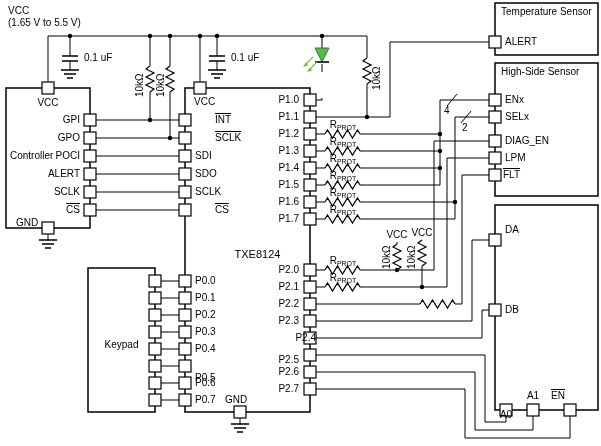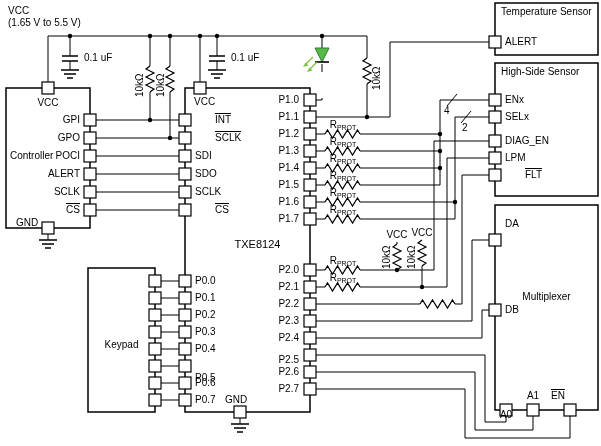--- a/index.html
+++ b/index.html
@@ -194,21 +194,21 @@
 <div class="lb ttl" style="left:10px;top:150px">Controller</div>
 <div class="lb c" style="left:30px;top:97px;width:36px">VCC</div>
 <div class="lb" style="left:16px;top:217px">GND</div>
 <div class="lb r" style="left:46px;top:114px;width:34px">GPI</div>
 <div class="lb r" style="left:46px;top:132px;width:34px">GPO</div>
 <div class="lb r" style="left:46px;top:150px;width:34px">POCI</div>
 <div class="lb r" style="left:46px;top:168px;width:34px">ALERT</div>
 <div class="lb r" style="left:46px;top:186px;width:34px">SCLK</div>
 <div class="lb r ov" style="left:46px;top:204px;width:34px">CS</div>
 
-<div class="lb c chipttl" style="left:185px;top:238px;width:145px">TXE8124</div>
+<div class="lb c chipttl" style="left:185px;top:248px;width:145px">TXE8124</div>
 <div class="lb" style="left:194px;top:96px">VCC</div>
 <div class="lb" style="left:225px;top:394px">GND</div>
 <div class="lb ov" style="left:195px;top:114px">INT</div>
 <div class="lb ov" style="left:195px;top:132px">SCLK</div>
 <div class="lb" style="left:195px;top:150px">SDI</div>
 <div class="lb" style="left:195px;top:168px">SDO</div>
 <div class="lb" style="left:195px;top:186px">SCLK</div>
 <div class="lb ov" style="left:195px;top:204px">CS</div>
 <div class="lb" style="left:195px;top:275px">P0.0</div>
 <div class="lb" style="left:195px;top:292px">P0.1</div>
@@ -223,39 +223,38 @@
 <div class="lb r" style="left:267px;top:128px;width:32px">P1.2</div>
 <div class="lb r" style="left:267px;top:145px;width:32px">P1.3</div>
 <div class="lb r" style="left:267px;top:162px;width:32px">P1.4</div>
 <div class="lb r" style="left:267px;top:179px;width:32px">P1.5</div>
 <div class="lb r" style="left:267px;top:196px;width:32px">P1.6</div>
 <div class="lb r" style="left:267px;top:213px;width:32px">P1.7</div>
 <div class="lb r" style="left:267px;top:264px;width:32px">P2.0</div>
 <div class="lb r" style="left:267px;top:281px;width:32px">P2.1</div>
 <div class="lb r" style="left:267px;top:298px;width:32px">P2.2</div>
 <div class="lb r" style="left:267px;top:315px;width:32px">P2.3</div>
-<div class="lb r" style="left:267px;top:332px;width:32px">P2.4</div>
+<div class="lb r" style="left:284px;top:332px;width:32px">P2.4</div>
 <div class="lb r" style="left:267px;top:354px;width:32px">P2.5</div>
 <div class="lb r" style="left:267px;top:366px;width:32px">P2.6</div>
 <div class="lb r" style="left:267px;top:383px;width:32px">P2.7</div>
 
 <div class="lb c ttl" style="left:88px;top:339px;width:67px">Keypad</div>
 
 <div class="lb ttl" style="left:501px;top:6px">Temperature Sensor</div>
 <div class="lb" style="left:505px;top:36px">ALERT</div>
 
 <div class="lb ttl" style="left:501px;top:66px">High-Side Sensor</div>
 <div class="lb" style="left:505px;top:94px">ENx</div>
 <div class="lb" style="left:505px;top:111px">SELx</div>
 <div class="lb" style="left:505px;top:135px">DIAG_EN</div>
 <div class="lb" style="left:505px;top:152px">LPM</div>
-<div class="lb ov" style="left:505px;top:169px">FLT</div>
-
-<div class="lb c ttl" style="left:495px;top:291px;width:103px">Multiplexer</div>
-<div class="lb" style="left:505px;top:218px">DA</div>
+<div class="lb ov" style="left:483px;top:169px">FLT</div>
+
+<div class="lb" style="left:505px;top:224px">DA</div>
 <div class="lb" style="left:505px;top:304px">DB</div>
 <div class="lb c" style="left:494px;top:409px;width:24px">A0</div>
 <div class="lb c" style="left:521px;top:390px;width:24px">A1</div>
 <div class="lb c ov" style="left:531px;top:390px;width:24px">EN</div>
 
 <div class="lb" style="left:444px;top:105px">4</div>
 <div class="lb" style="left:462px;top:122px">2</div>
 
 <div class="lb c" style="left:325px;top:119px;width:36px"><span>R</span><span class="sub">PROT</span></div>
 <div class="lb c" style="left:325px;top:136px;width:36px"><span>R</span><span class="sub">PROT</span></div>

